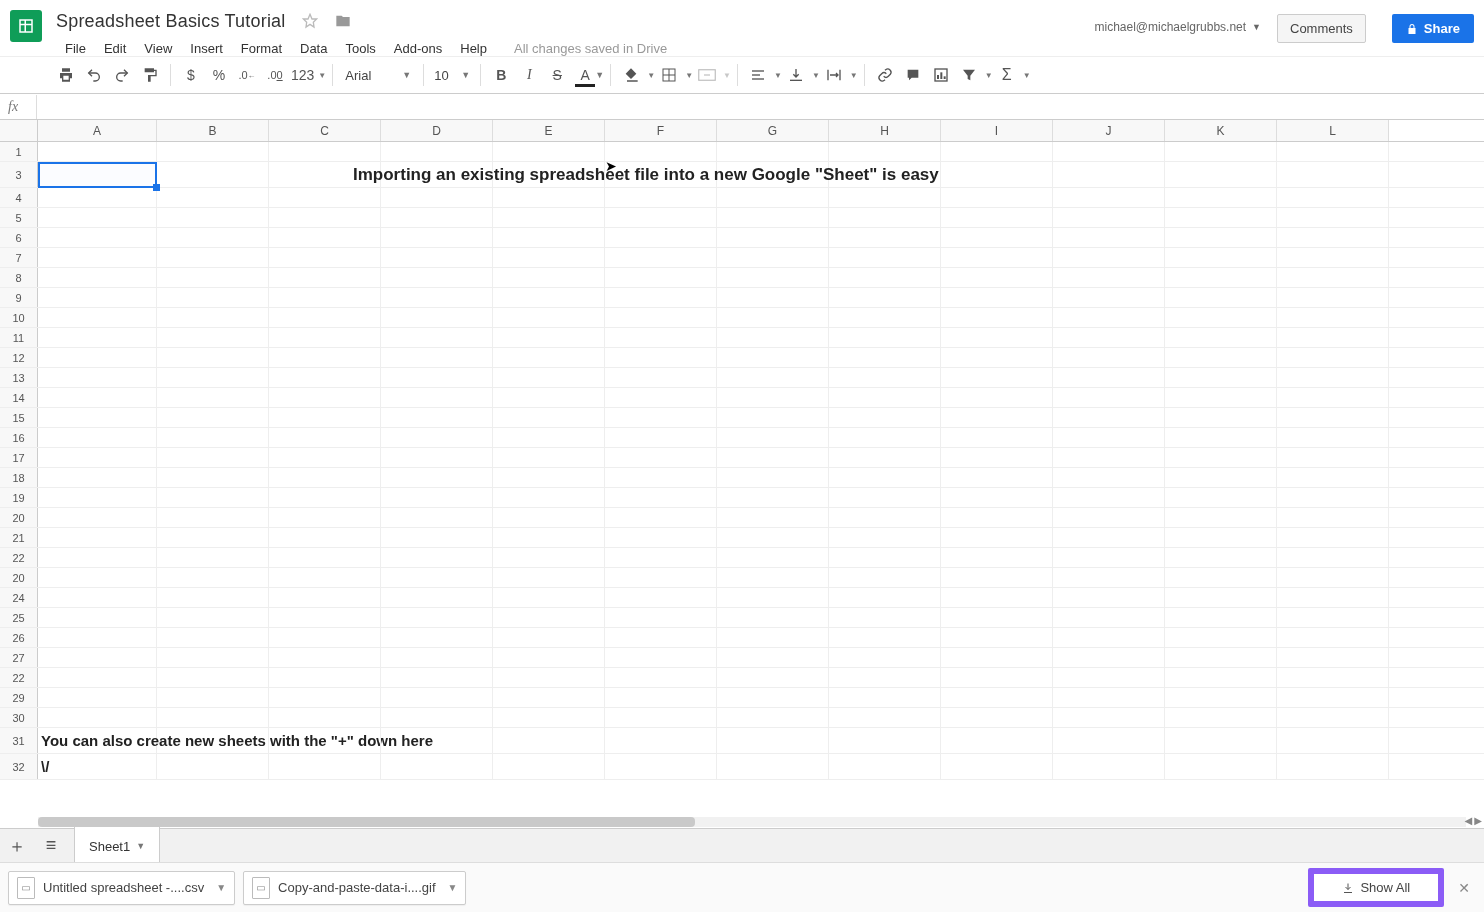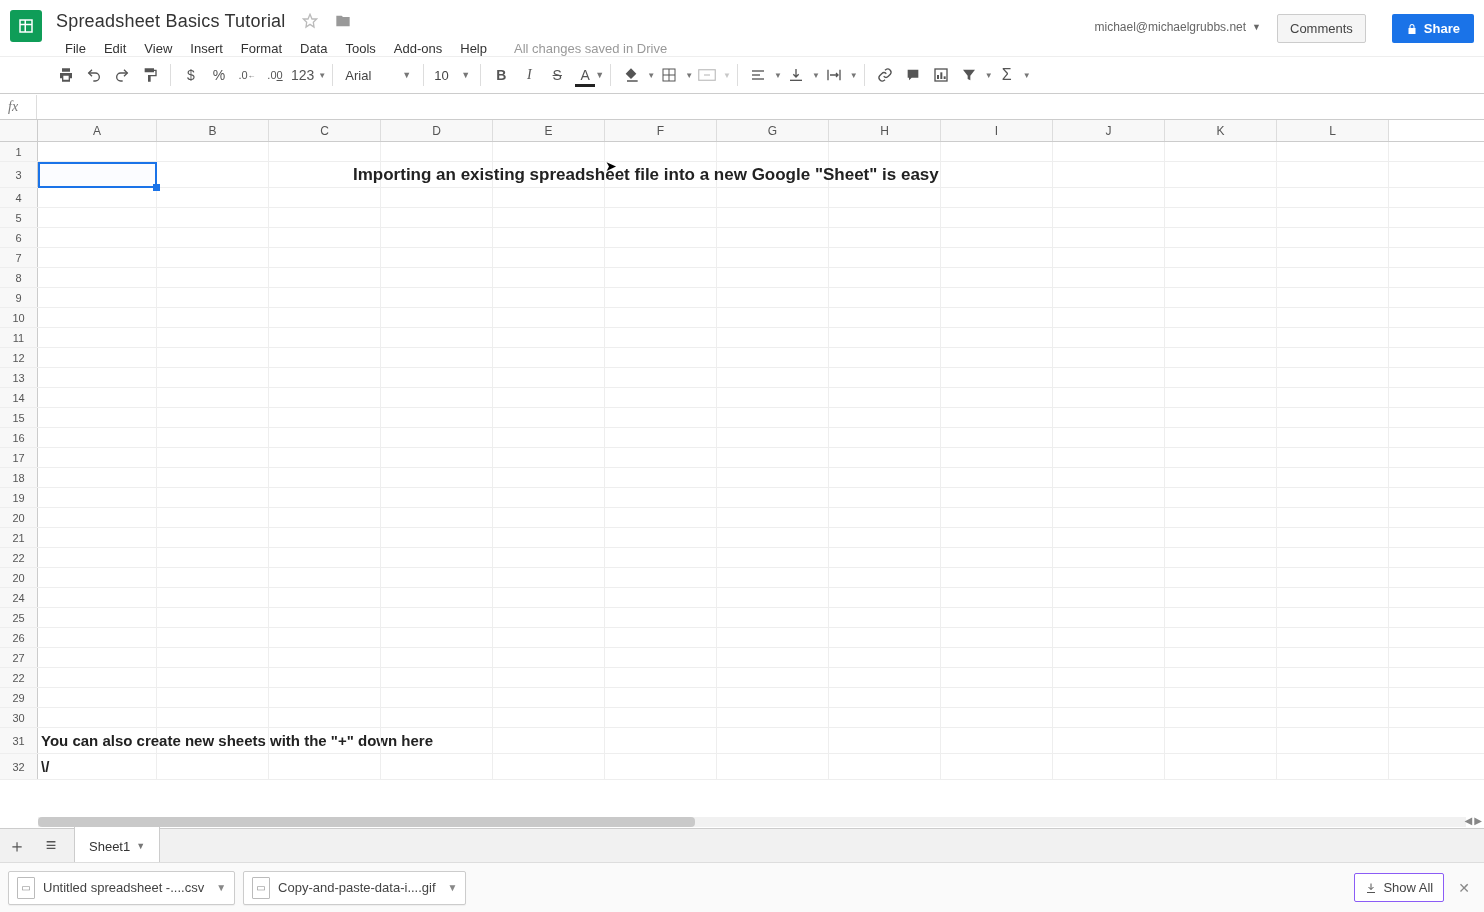--- a/index.html
+++ b/index.html
@@ -66,21 +66,21 @@
   .hscroll-track { position:absolute; left:38px; right:18px; top:-12px; height:10px; background:#f1f1f1; }
   .hscroll-thumb { position:absolute; left:0; width:46%; top:0; bottom:0; background:#c9c9c9; border-radius:4px; }
   .scroll-arrows { position:absolute; right:2px; top:-14px; font-size:10px; color:#888; display:flex; gap:2px; }
 
   
   .download-bar { position:absolute; left:0; right:0; bottom:0; height:50px; border-top:1px solid #ddd; background:#fafafa; display:flex; align-items:center; padding:0 8px; }
   .download-chip { display:flex; align-items:center; border:1px solid #ccc; border-radius:2px; background:#fff; height:34px; padding:0 8px; font-size:13px; color:#444; margin-right:8px; cursor:pointer; box-shadow:0 1px 1px rgba(0,0,0,0.05); gap:8px; }
   .download-chip .ficon { width:18px; height:22px; border:1px solid #bbb; border-radius:1px; display:flex; align-items:center; justify-content:center; font-size:10px; color:#888; }
   .chip-drop { color:#888; font-size:10px; margin-left:4px; }
   .show-all { margin-left:auto; display:flex; align-items:center; gap:8px; font-size:13px; color:#444; }
-  .show-all .sa-btn { border:1px solid #8b5cf6; background:#fff; padding:6px 10px; border-radius:2px; cursor:pointer; display:flex; align-items:center; gap:6px; }
+  .show-all .sa-btn { border:6px solid #8b5cf6; background:#fff; padding:6px 28px; border-radius:2px; cursor:pointer; display:flex; align-items:center; gap:6px; }
   .close-x { font-size:14px; color:#888; cursor:pointer; padding:0 6px; }
 
   .bold-text { font-weight:bold; font-size:17px; }
   .sub-bold { font-weight:bold; font-size:15px; }
 </style>
 </head>
 <body>
 
 <div class="topbar">
   <div class="logo">

